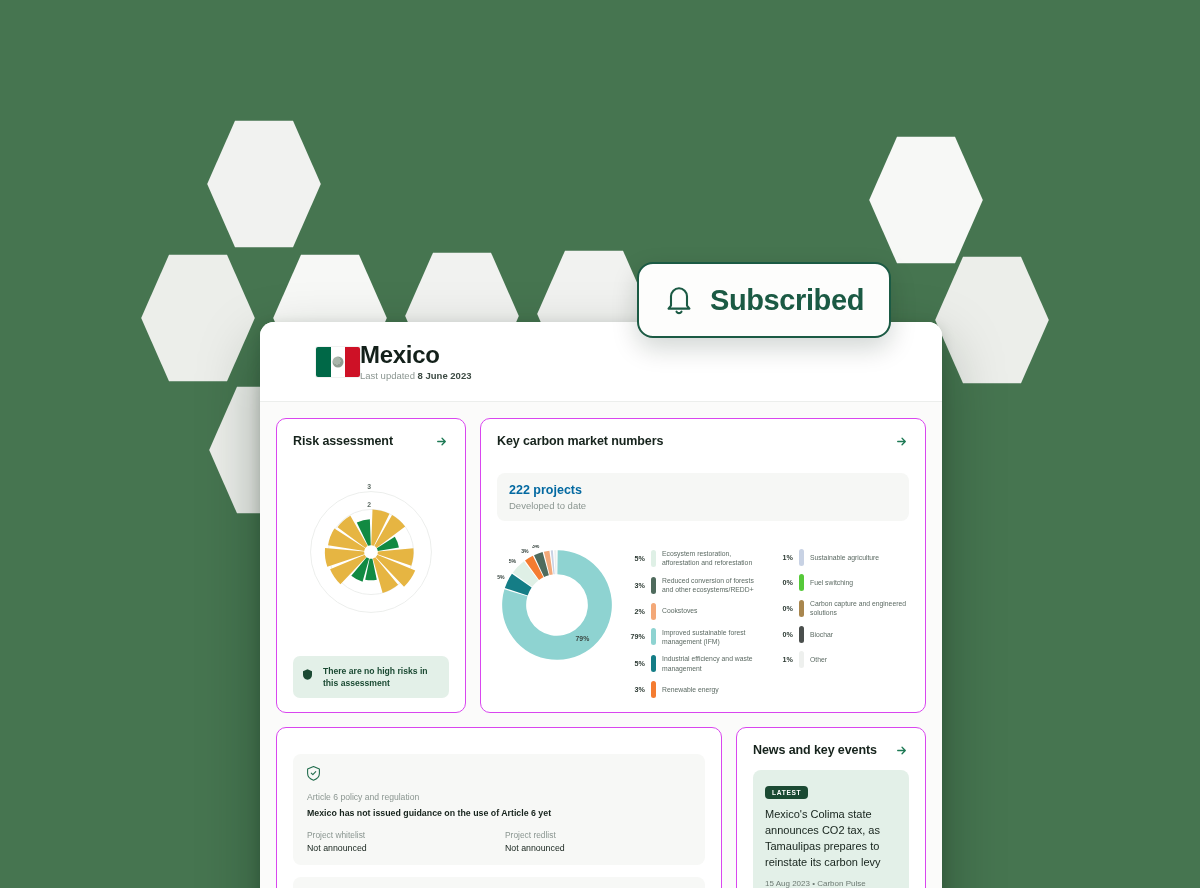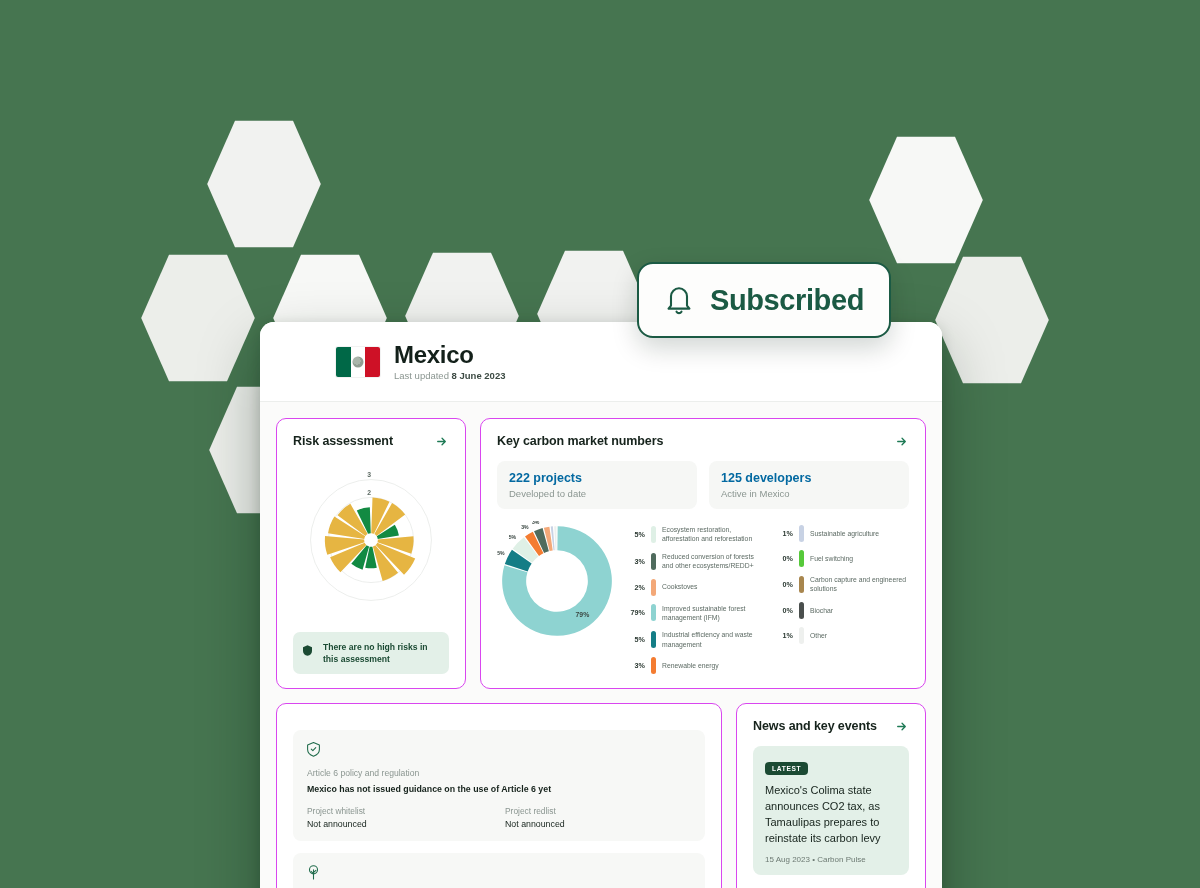--- a/index.html
+++ b/index.html
@@ -28,22 +28,22 @@
     left: 260px; top: 322px;
     width: 682px; height: 600px;
     background: #ffffff;
     border-radius: 14px 14px 0 0;
     box-shadow: 0 26px 60px rgba(10,30,18,.34), 0 4px 14px rgba(10,30,18,.18);
     overflow: hidden;
   }
 
   
   #country-header {
-    height: 80px; padding: 0 76px;
-    display: flex; align-items: center; gap: 14px;
+    height: 80px; padding: 0 56px;
+    display: flex; align-items: center; 
     border-bottom: 1px solid #eceeec;
     background: #fff;
   }
   .flag {
     width: 44px; height: 30px; border-radius: 2px;
     display: flex; overflow: hidden; flex: none;
     box-shadow: 0 0 0 1px rgba(0,0,0,.05);
   }
   .flag i { display: block; height: 100%; }
   .flag .g { width: 33.34%; background: #006847; }
@@ -83,21 +83,21 @@
   #risk-card { width: 190px; flex: none; display: flex; flex-direction: column; }
   #risk-chart-wrap { flex: 1; display: flex; align-items: center; justify-content: center; padding: 6px 0 4px; }
   #risk-banner {
     background: #e3f0e8; border-radius: 7px; padding: 9px 10px;
     display: flex; gap: 11px; align-items: flex-start; margin-top: 2px;
   }
   #risk-banner .shield { flex: none; margin-top: 1px; }
   #risk-banner-text { font-size: 8.6px; line-height: 1.42; font-weight: 700; color: #1b4a33; }
 
   
-  #key-card { flex: 1; display: flex; flex-direction: column; }
+  #key-card { flex: 1; display: flex; flex-direction: column; gap: 12px; }
   #stat-row { display: flex; gap: 12px; margin-top: 12px; }
   .stat {
     flex: 1; background: #f6f7f5; border-radius: 8px; padding: 10px 12px;
   }
   .stat-value { font-size: 12.5px; font-weight: 700; color: #0369a1; }
   .stat-label { font-size: 9.5px; color: #8b9691; margin-top: 3px; }
 
   #donut-area { display: flex; gap: 10px; margin-top: 12px; align-items: flex-start; }
   #donut-holder { width: 120px; flex: none; position: relative; }
   #legend-cols { flex: 1; display: flex; gap: 14px; padding-top: 4px; }
@@ -228,24 +228,20 @@
             <svg viewBox="0 0 24 24" fill="none" stroke="currentColor" stroke-width="2.4" stroke-linecap="round" stroke-linejoin="round">
               <path d="M5 12h13M13 6l6 6-6 6"></path>
             </svg>
           </div>
         </div>
 
         <div id="stat-row">
           <div class="stat">
             <div class="stat-value">222 projects</div>
             <div class="stat-label">Developed to date</div>
-          </div>
-          <div class="stat">
-            <div class="stat-value">125 developers</div>
-            <div class="stat-label">Active in Mexico</div>
           </div>
         </div>
 
         <div id="donut-area">
           <div id="donut-holder">
             <svg id="donut-svg" viewBox="0 0 140 140" width="120" height="120">
                 <path d="M70.78188805345583 6.004776341731073 A64 64 0 1 1 8.658658992707387 51.74514082697317 L35.495495683397905 59.73164171517241 A36 36 0 1 0 70.43981203006891 34.002686692223726 Z" fill="#8ed3d1"></path>
                 <text x="99.645396452732" y="112.46351287655294" text-anchor="middle" font-size="8" font-weight="700" fill="#3a4742" font-family="&quot;Liberation Sans&quot;, sans-serif">79%</text>
                 <path d="M9.122975981300975 50.251887517366576 A64 64 0 0 1 17.417490193973237 33.516035543007405 L40.422338234109944 49.47776999294167 A36 36 0 0 0 35.7566739894818 58.8916867285187 Z" fill="#147d86"></path>
                 <text x="4.592454476732485" y="39.783137279778465" text-anchor="middle" font-size="6" font-weight="700" fill="#3a4742" font-family="&quot;Liberation Sans&quot;, sans-serif">5%</text>

